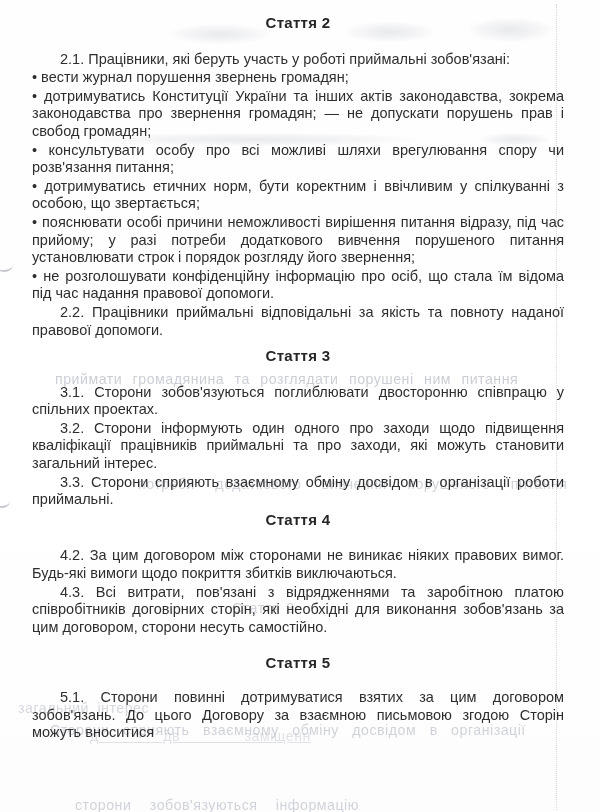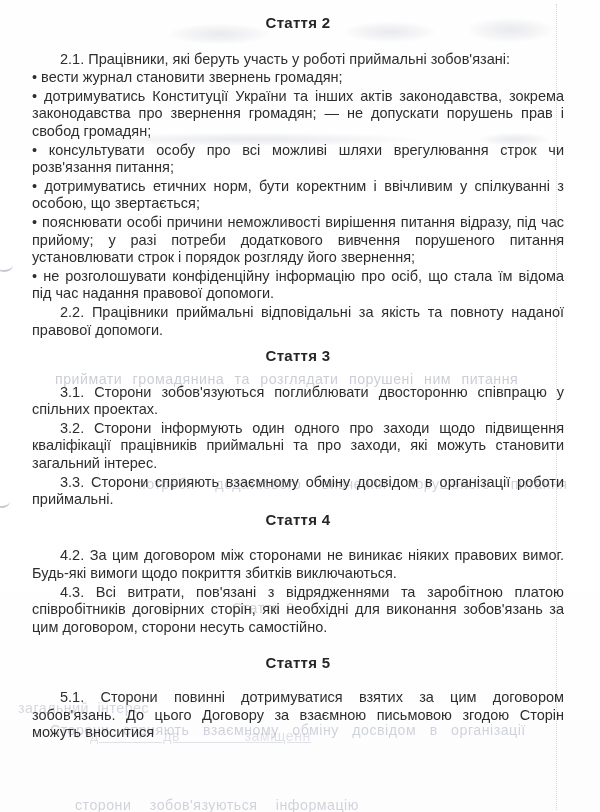--- a/index.html
+++ b/index.html
@@ -92,26 +92,26 @@
       <div class="ghost-text" style="left: 50px; top: 714px; word-spacing: 9px; opacity: 0.4; margin-top: 8px;">Сторони сприяють взаємному обміну досвідом в організації</div>
       <div class="ghost-text" style="left: 75px; top: 797px; word-spacing: 14px; opacity: 0.4;">сторони зобов'язуються інформацію</div>
     </div>
 
   <main class="doc-body">
   <section class="article">
     <h2 class="article-heading">Стаття 2</h2>
     <div class="article-paragraphs">
   <p class="para indent">2.1. Працівники, які беруть участь  у роботі приймальні зобов'язані:</p>
 
-  <p class="para bullet">• вести журнал становити звернень громадян;</p>
+  <p class="para bullet">• вести журнал порушення звернень громадян;</p>
 
   <p class="para bullet">• дотримуватись Конституції України та інших актів законодавства, зокрема законодавства про звернення громадян; — не допускати порушень прав і свобод громадян;</p>
 
 
-  <p class="para bullet">• консультувати особу про всі можливі шляхи врегулювання строк чи розв'язання питання;</p>
+  <p class="para bullet">• консультувати особу про всі можливі шляхи врегулювання спору чи розв'язання питання;</p>
 
   <p class="para bullet">• дотримуватись етичних норм, бути коректним і ввічливим у спілкуванні з особою, що звертається;</p>
 
   <p class="para bullet">• пояснювати особі причини неможливості вирішення питання відразу, під час прийому; у разі потреби додаткового вивчення порушеного питання установлювати строк і порядок розгляду його звернення;</p>
 
   <p class="para bullet">• не розголошувати конфіденційну інформацію про осіб, що стала їм відома під час надання правової допомоги.</p>
 
   <p class="para indent">2.2. Працівники приймальні відповідальні за якість та повноту наданої правової допомоги.</p>
 </div>
   </section>

